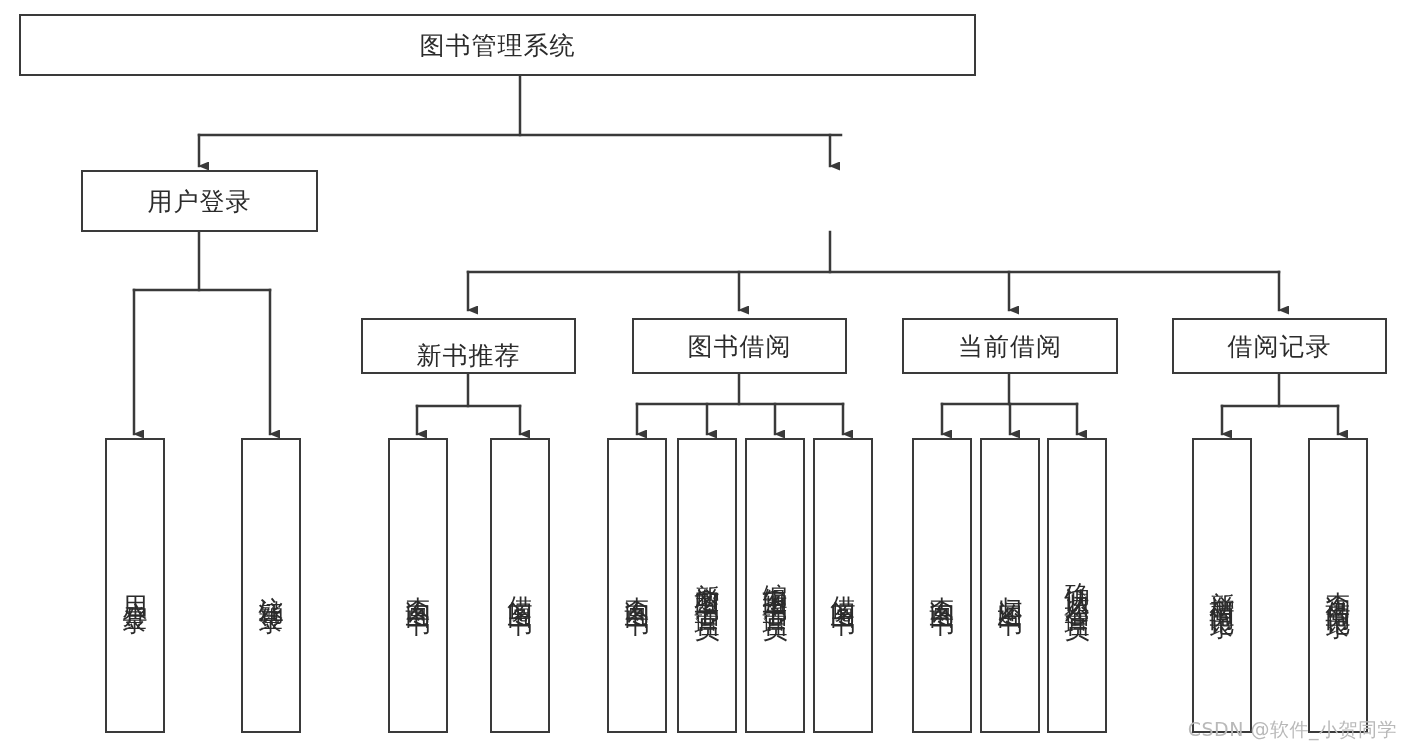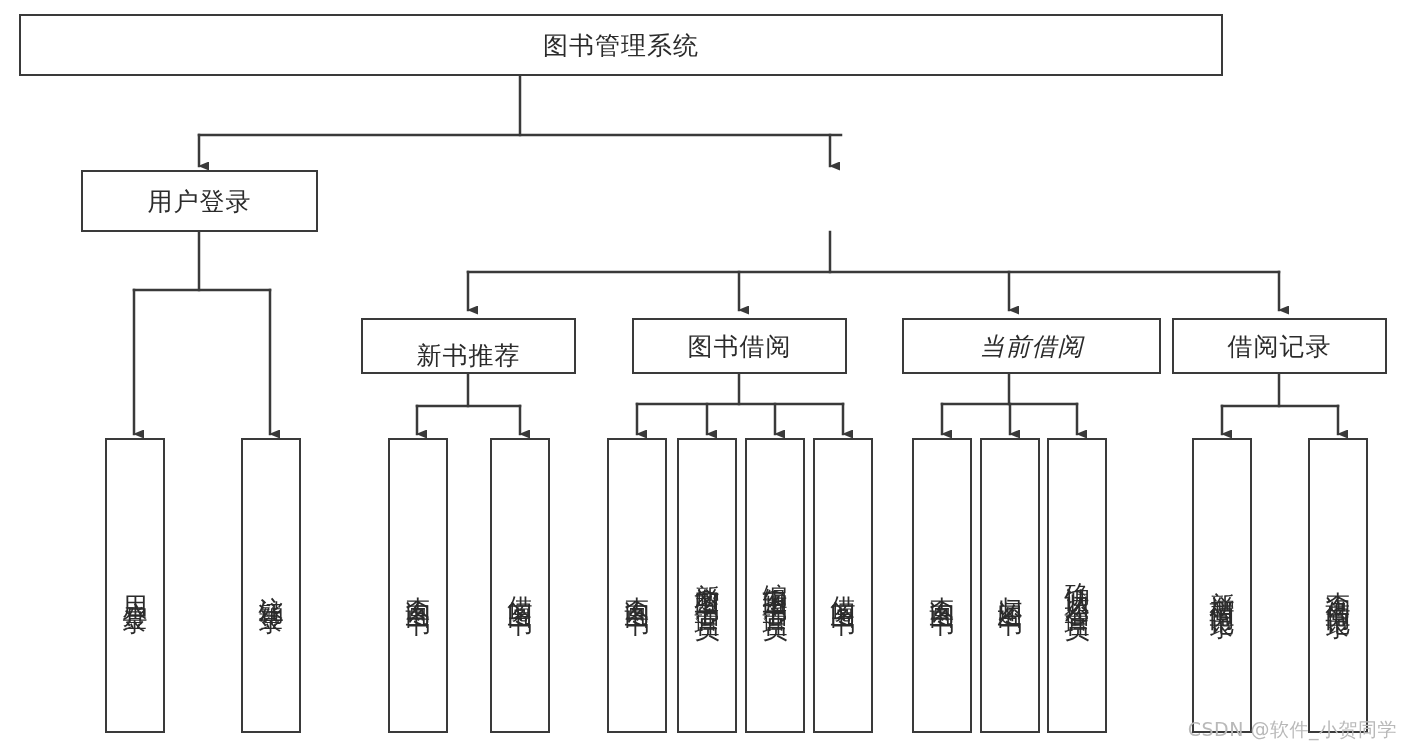--- a/index.html
+++ b/index.html
@@ -110,35 +110,35 @@
       <path d="M1010,404 L1010,434" marker-end="url(#arrowhead)"></path>
       <path d="M1077,404 L1077,434" marker-end="url(#arrowhead)"></path>
 
       <path d="M1279,374 L1279,406"></path>
       <path d="M1222,406 L1338,406"></path>
       <path d="M1222,406 L1222,434" marker-end="url(#arrowhead)"></path>
       <path d="M1338,406 L1338,434" marker-end="url(#arrowhead)"></path>
     </g>
   </svg>
 
-  <div class="node-box horizontal" style="left:19px; top:14px; width:1204px; height:62px;">
+  <div class="node-box horizontal" style="left:19px; top:14px; width:957px; height:62px;">
     <span class="node-label">图书管理系统</span>
   </div>
 
   <div class="node-box horizontal" style="left:81px; top:170px; width:237px; height:62px;">
     <span class="node-label">用户登录</span>
   </div>
 
   <div class="node-box horizontal" style="left:361px; top:318px; width:215px; height:56px;align-items:flex-end;">
     <span class="node-label">新书推荐</span>
   </div>
   <div class="node-box horizontal" style="left:632px; top:318px; width:215px; height:56px;">
     <span class="node-label">图书借阅</span>
   </div>
-  <div class="node-box horizontal" style="left:902px; top:318px; width:259px; height:56px;font-style:italic;">
+  <div class="node-box horizontal" style="left:902px; top:318px; width:216px; height:56px;">
     <span class="node-label">当前借阅</span>
   </div>
   <div class="node-box horizontal" style="left:1172px; top:318px; width:215px; height:56px;">
     <span class="node-label">借阅记录</span>
   </div>
 
   <div class="node-box vertical" style="left:105px; top:438px; width:60px; height:295px;">
     <span class="node-label">用户登录</span>
   </div>
   <div class="node-box vertical" style="left:241px; top:438px; width:60px; height:295px;">

